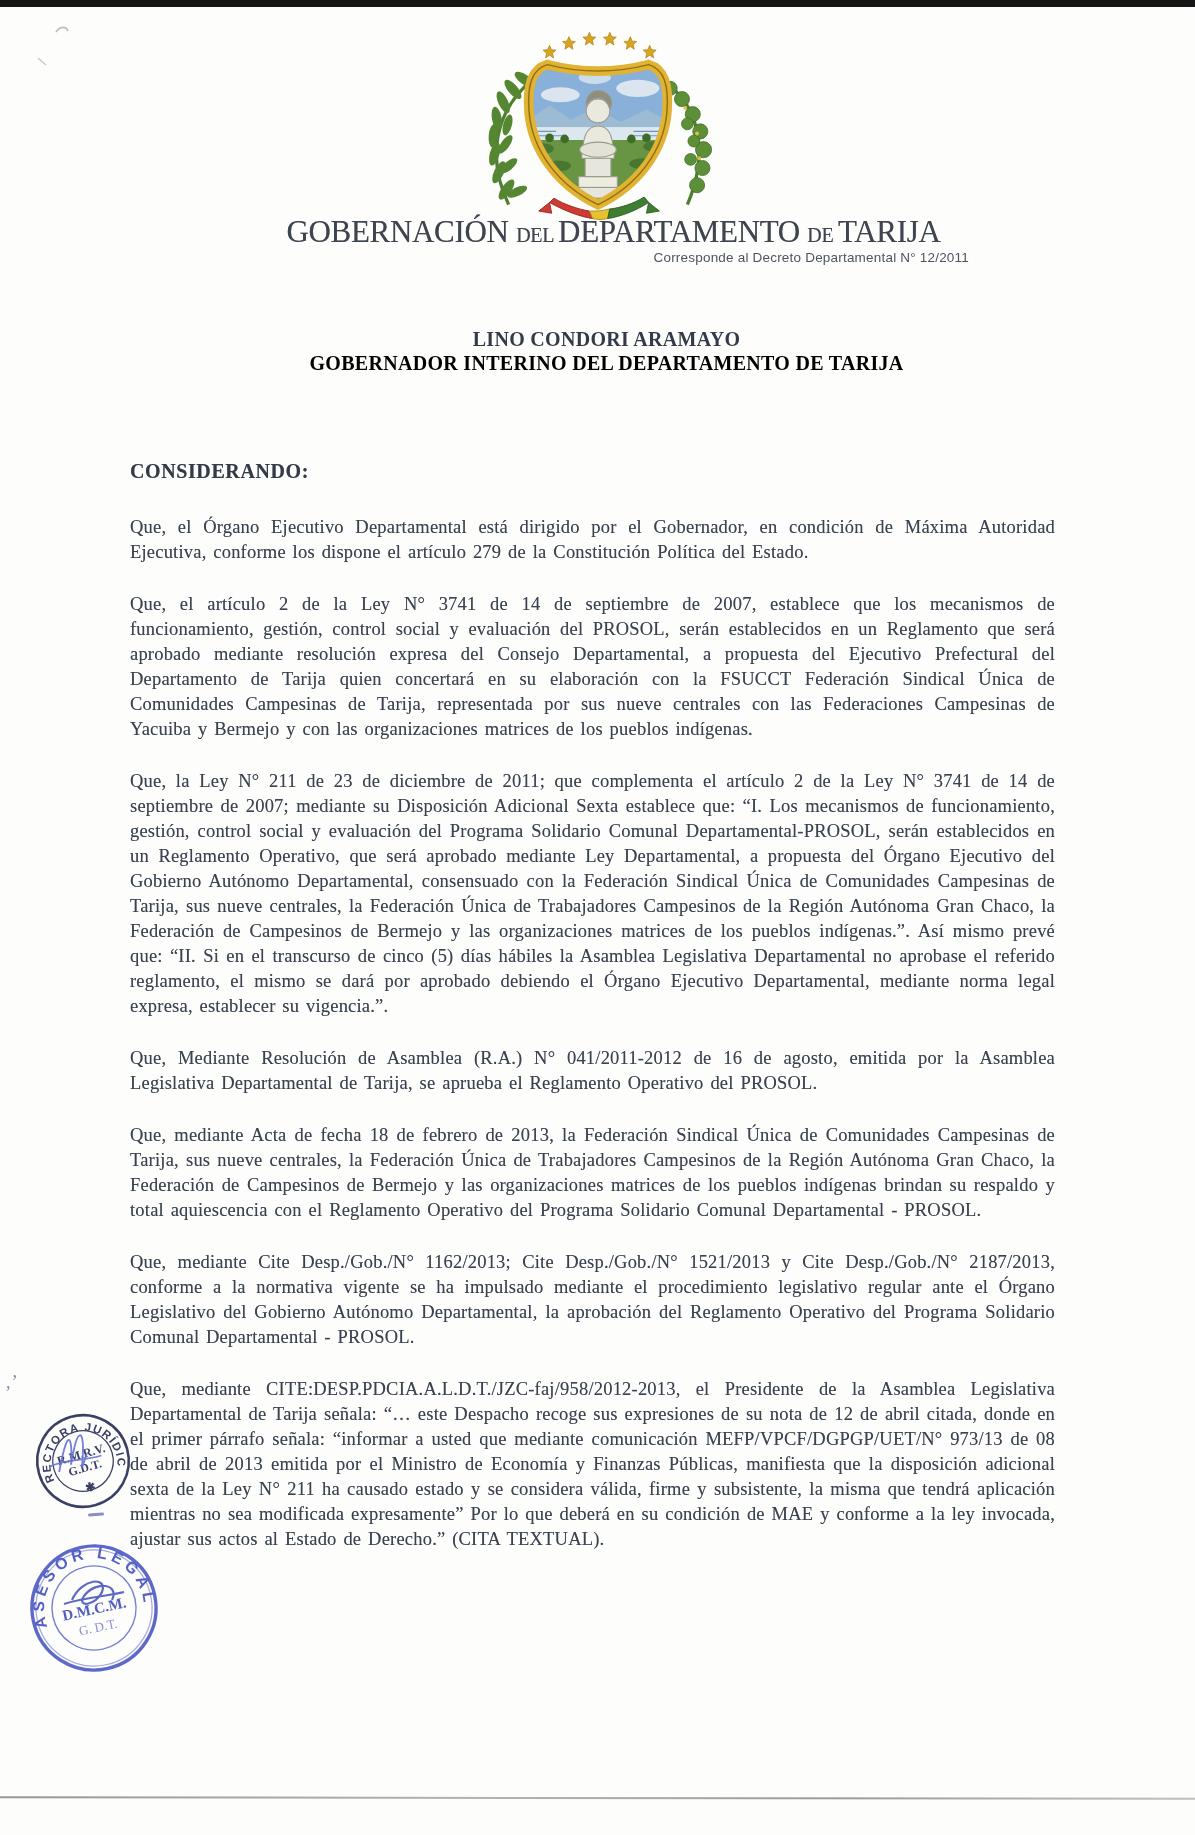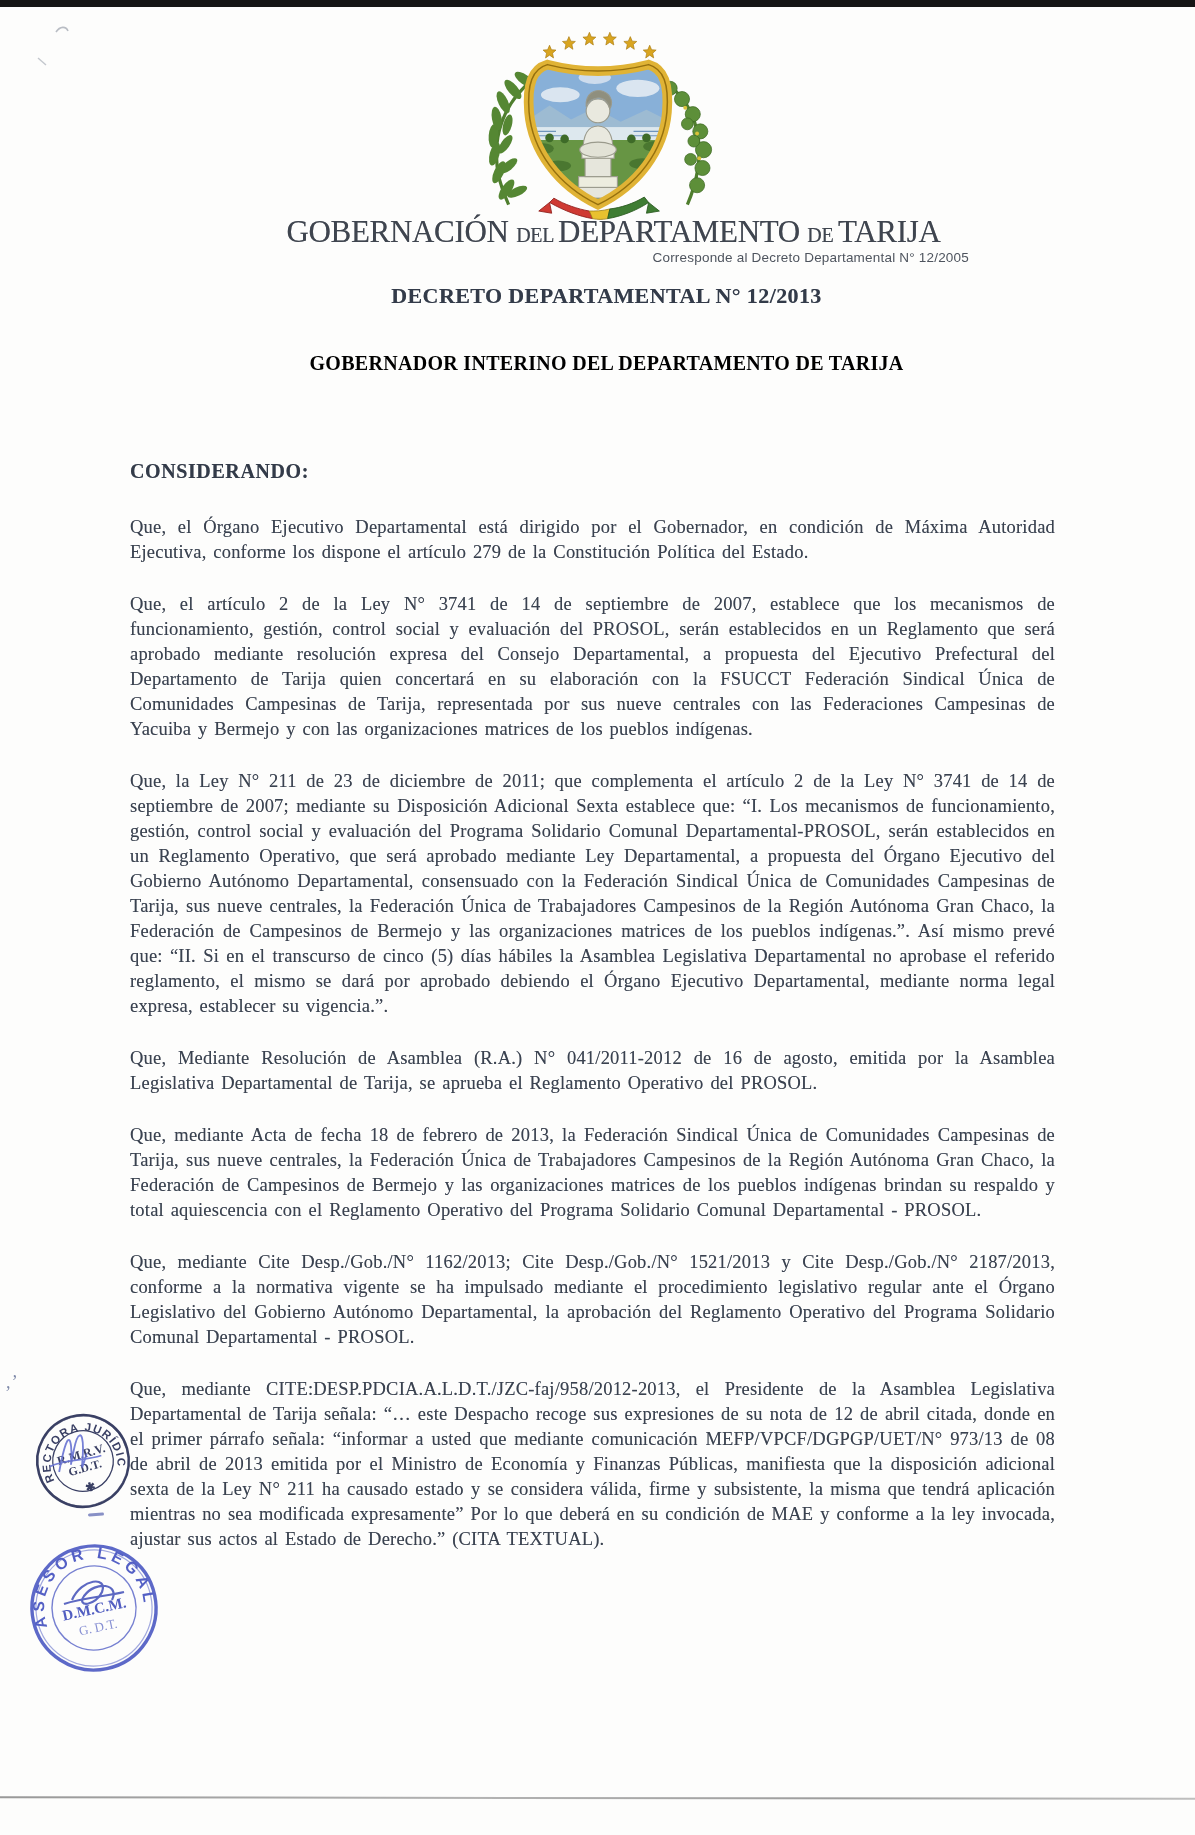--- a/index.html
+++ b/index.html
@@ -196,22 +196,22 @@
     <g stroke-width="0.8">
       <path d="M110 162 C124 170 138 175 150 177 L147 170 C136 168 124 164 114 158 Z" fill="#cf3a33" stroke="#8f1f1c"></path>
       <path d="M150 177 C155 178 159 178 164 177 L166 168 C159 170 152 170 147 170 Z" fill="#e9c12f" stroke="#a3821a"></path>
       <path d="M164 177 C176 175 190 170 202 162 L198 157 C188 163 176 167 166 168 Z" fill="#3f7d33" stroke="#2a5a20"></path>
       <path d="M110 162 L100 170 L112 172 Z" fill="#cf3a33" stroke="#8f1f1c"></path>
       <path d="M202 162 L212 170 L200 172 Z" fill="#3f7d33" stroke="#2a5a20"></path>
     </g>
   </svg>
 
   <div class="header-org"><span class="org-big">GOBERNACIÓN </span><span class="org-small">DEL </span><span class="org-big">DEPARTAMENTO </span><span class="org-small">DE </span><span class="org-big">TARIJA</span></div>
-  <div class="corresponde">Corresponde al  Decreto Departamental N° 12/2005</div>
-  <div class="decree-title">DECRETO DEPARTAMENTAL N° 12/2013</div>
+  <div class="corresponde">Corresponde al  Decreto Departamental N° 12/2011</div>
+  <div class="gov-name">LINO CONDORI ARAMAYO</div>
   <div class="gov-title">GOBERNADOR INTERINO DEL DEPARTAMENTO DE TARIJA</div>
 
   <div class="body-block">
     <div class="considerando">CONSIDERANDO:</div>
     <div>
         <p class="para"><span>Que, el Órgano Ejecutivo Departamental está dirigido por el Gobernador, en condición de Máxima Autoridad Ejecutiva, conforme los dispone el artículo 279 de la Constitución Política del Estado.</span></p>
         <p class="para"><span>Que, el artículo 2 de la Ley N° 3741 de 14 de septiembre de 2007, establece que los mecanismos de funcionamiento, gestión, control social y evaluación del PROSOL, serán establecidos en un Reglamento que será aprobado mediante resolución expresa del Consejo Departamental, a propuesta del Ejecutivo Prefectural del Departamento de Tarija quien concertará en su elaboración con la FSUCCT Federación Sindical Única de Comunidades Campesinas de Tarija, representada por sus nueve centrales con las Federaciones Campesinas de Yacuiba y Bermejo y con las organizaciones matrices de los pueblos indígenas.</span></p>
         <p class="para"><span>Que, la Ley N° 211 de 23 de diciembre de 2011; que complementa el artículo 2 de la Ley N° 3741 de 14 de septiembre de 2007; mediante su Disposición Adicional Sexta establece que: </span><span class="it">“I. Los mecanismos de funcionamiento, gestión, control social y evaluación del Programa Solidario Comunal Departamental-PROSOL, serán establecidos en un Reglamento Operativo, que será aprobado mediante Ley Departamental, a propuesta del Órgano Ejecutivo del Gobierno Autónomo Departamental, consensuado con la Federación Sindical Única de Comunidades Campesinas de Tarija, sus nueve centrales, la Federación Única de Trabajadores Campesinos de la Región Autónoma Gran Chaco, la Federación de Campesinos de Bermejo y las organizaciones matrices de los pueblos indígenas.”.</span><span> Así mismo prevé que: </span><span class="it">“II. Si en el transcurso de cinco (5) días hábiles la Asamblea Legislativa Departamental no aprobase el referido reglamento, el mismo se dará por aprobado debiendo el Órgano Ejecutivo Departamental, mediante norma legal expresa, establecer su vigencia.”.</span></p>
         <p class="para"><span>Que, Mediante Resolución de Asamblea (R.A.) N° 041/2011-2012 de 16 de agosto, emitida por la Asamblea Legislativa Departamental de Tarija, se aprueba el Reglamento Operativo del PROSOL.</span></p>
         <p class="para"><span>Que, mediante Acta de fecha 18 de febrero de 2013, la Federación Sindical Única de Comunidades Campesinas de Tarija, sus nueve centrales, la Federación Única de Trabajadores Campesinos de la Región Autónoma Gran Chaco, la Federación de Campesinos de Bermejo y las organizaciones matrices de los pueblos indígenas brindan su respaldo y total aquiescencia con el Reglamento Operativo del Programa Solidario Comunal Departamental - PROSOL.</span></p>

